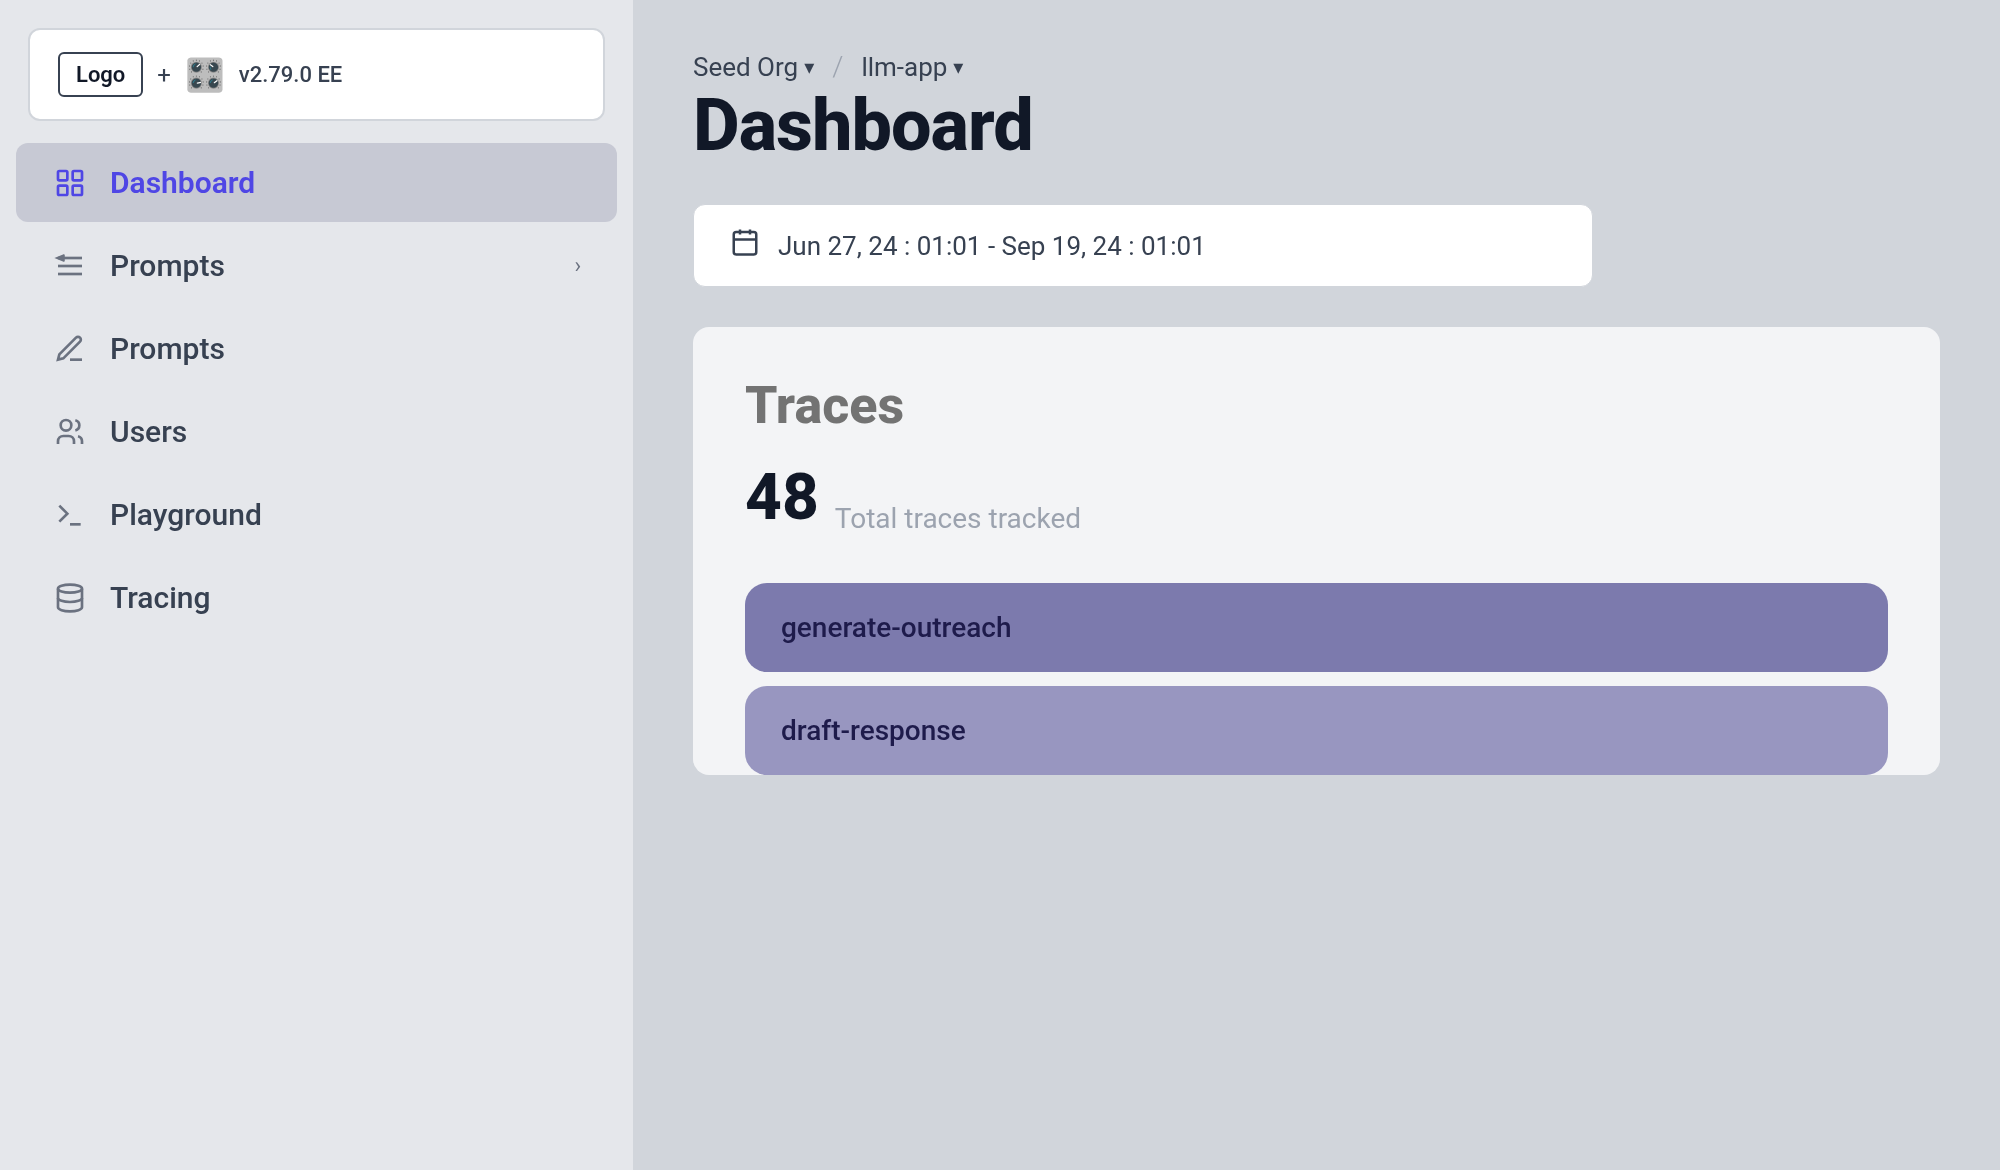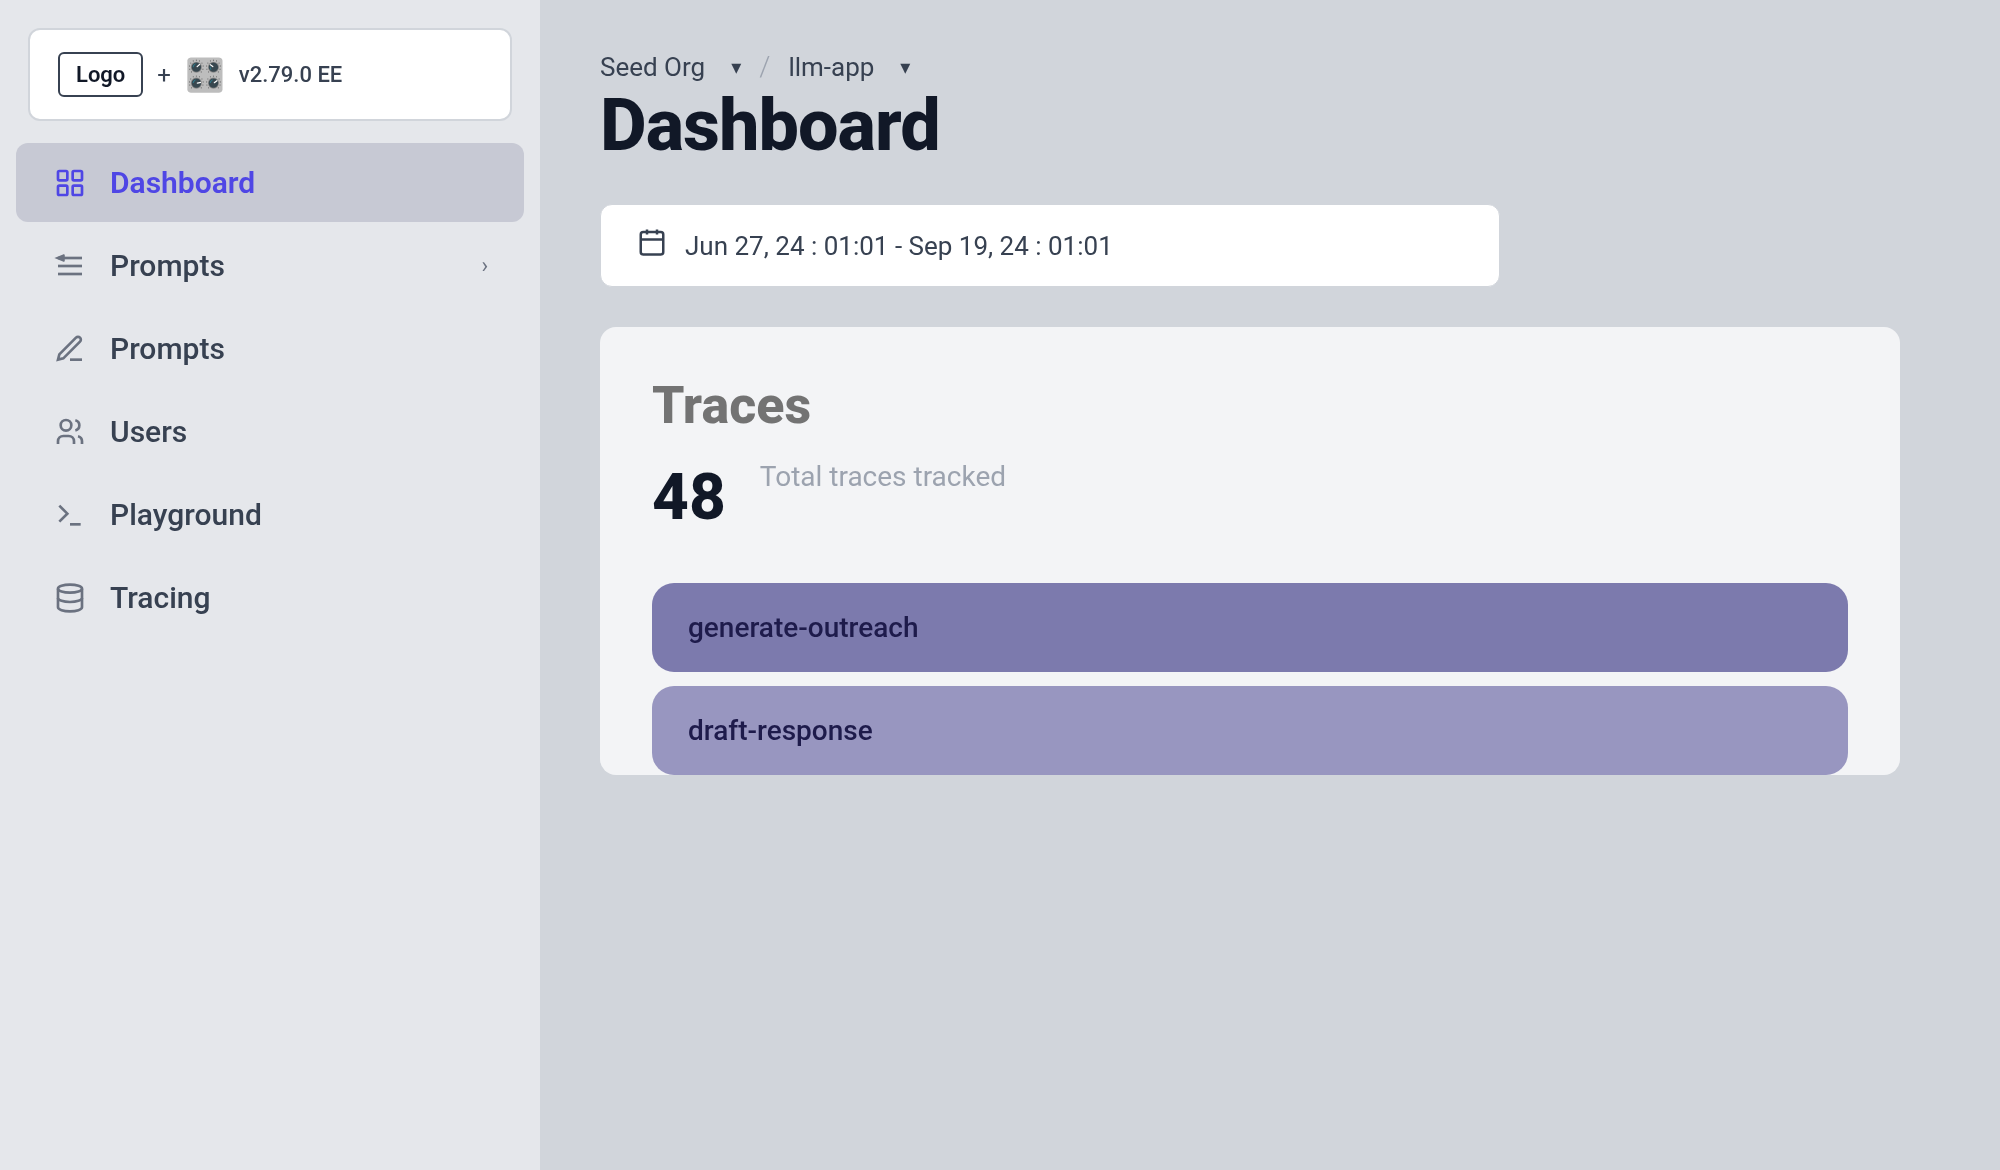--- a/index.html
+++ b/index.html
@@ -8,21 +8,21 @@
       font-family: -apple-system, BlinkMacSystemFont, 'Segoe UI', Roboto, sans-serif;
       background: #d1d5db;
       display: flex;
       width: 2000px;
       height: 1170px;
       overflow: hidden;
     }
 
     
     .sidebar {
-      width: 540px;
+      width: 633px;
       background: #e5e7eb;
       display: flex;
       flex-direction: column;
       padding: 0;
       flex-shrink: 0;
     }
 
     .logo-bar {
       background: #ffffff;
       border: 2px solid #d1d5db;
@@ -123,21 +123,21 @@
       display: flex;
       align-items: center;
       gap: 18px;
     }
 
     .breadcrumb-item {
       font-size: 26px;
       color: #374151;
       display: flex;
       align-items: center;
-      gap: 26px;
+      gap: 6px;
       cursor: pointer;
     }
 
     .breadcrumb-chevron-down {
       font-size: 20px;
       color: #374151;
     }
 
     .breadcrumb-separator {
       font-size: 28px;
@@ -186,22 +186,22 @@
 
     .traces-title {
       font-size: 52px;
       font-weight: 800;
       color: #737373;
       margin-bottom: 24px;
     }
 
     .traces-count-row {
       display: flex;
-      align-items: flex-start;
-      gap: 34px;
+      align-items: flex-end;
+      gap: 16px;
       margin-bottom: 48px;
     }
 
     .traces-count {
       font-size: 64px;
       font-weight: 800;
       color: #111827;
     }
 
     .traces-count-label {

